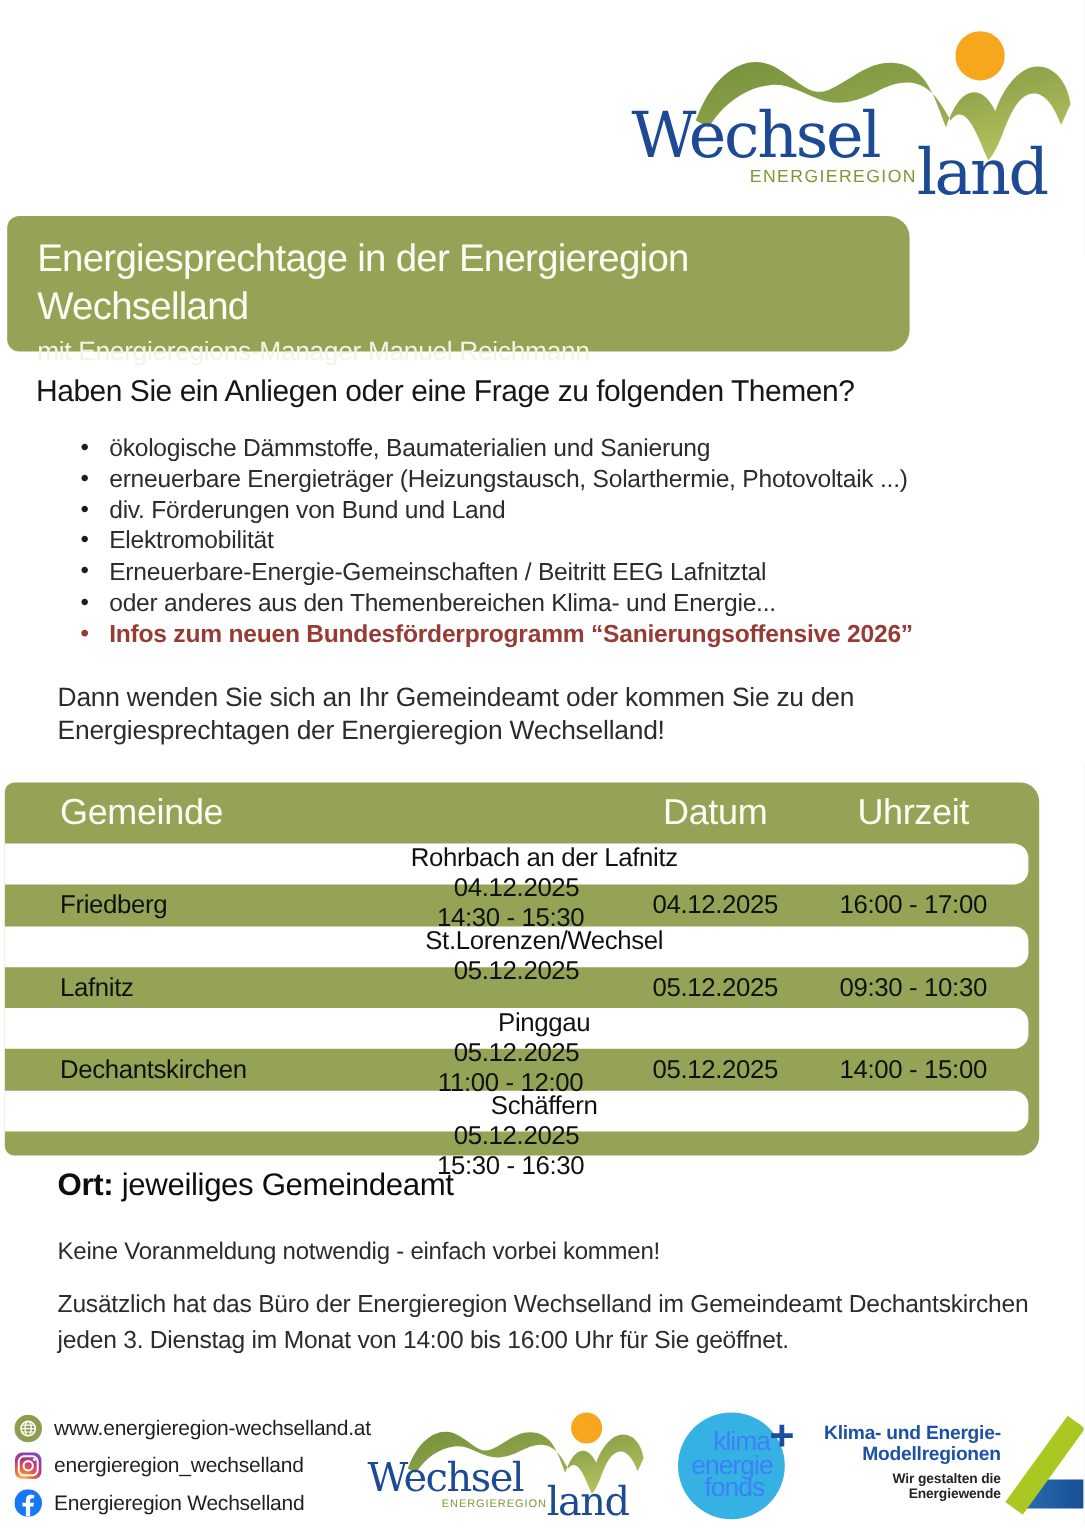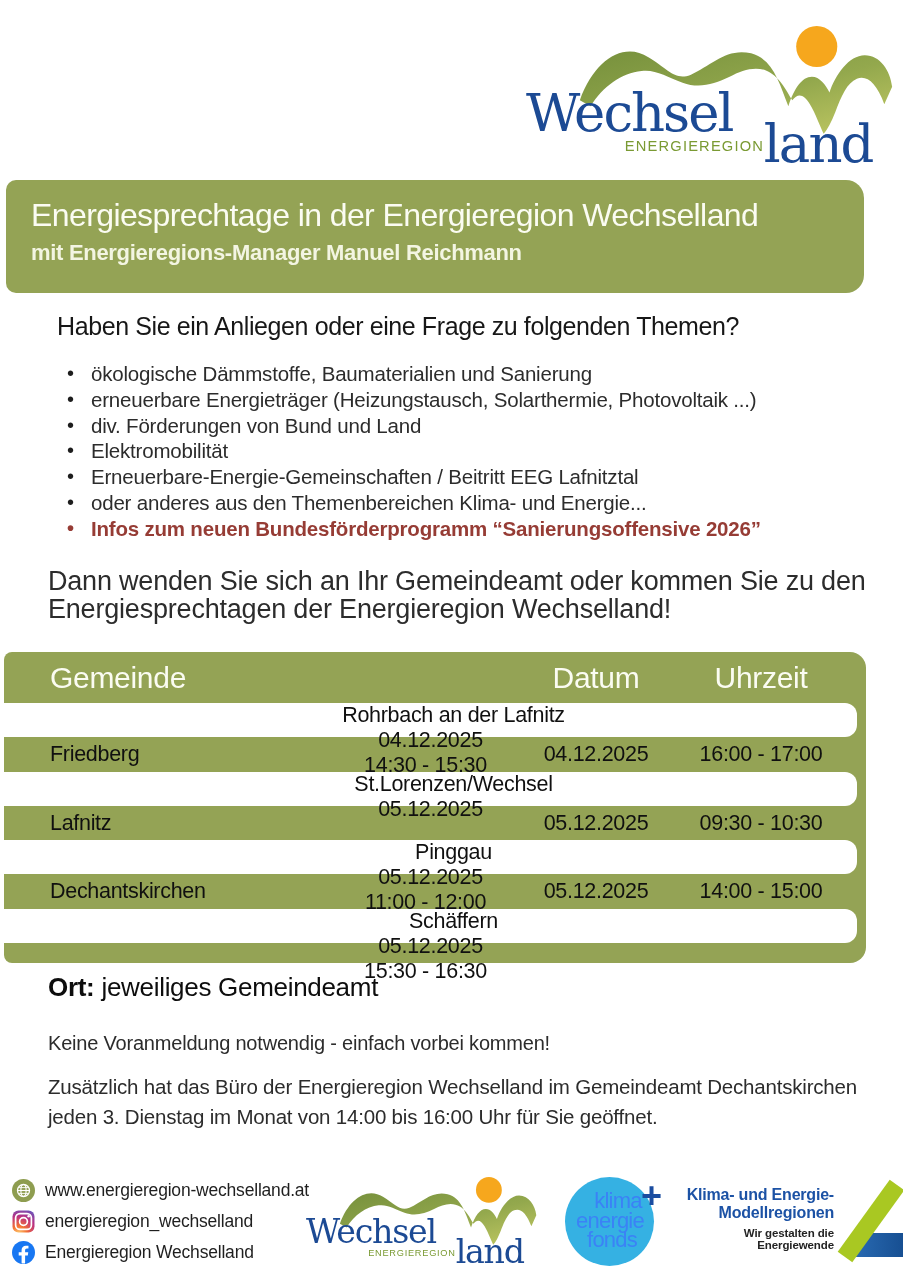--- a/index.html
+++ b/index.html
@@ -10,33 +10,33 @@
   }
   *{margin:0;padding:0;box-sizing:border-box;}
   html,body{background:#e8e8e8;}
   body{font-family:"Liberation Sans",sans-serif;}
   .page{position:relative;width:904px;height:1283px;background:#ffffff;overflow:hidden;margin:0 auto;letter-spacing:-0.2px;}
 
   
   .logo-top{position:absolute;top:20px;right:6px;width:372px;height:147px;}
 
   
-  .banner{position:absolute;left:6px;top:180px;width:858px;height:113px;background:var(--olive);
+  .banner{position:absolute;left:6px;top:180px;width:752px;height:113px;background:var(--olive);
           border-radius:10px 18px 18px 10px;padding:15px 10px 0 25px;}
   .banner h1{font-size:32px;font-weight:400;color:var(--banner-text);letter-spacing:-0.6px;line-height:1.25;}
-  .banner p{font-size:22px;font-weight:700;color:#f3f5e2;margin-top:5px;letter-spacing:-0.3px;}
-
-  
-  .intro-heading{position:absolute;left:30px;top:312px;font-size:25px;color:#171717;font-weight:400;letter-spacing:-0.4px;margin-left:27px;}
+  .banner p{font-size:22px;font-weight:400;color:#f3f5e2;margin-top:5px;letter-spacing:-0.3px;}
+
+  
+  .intro-heading{position:absolute;left:30px;top:312px;font-size:25px;color:#171717;font-weight:400;letter-spacing:-0.4px;}
   .bullets{position:absolute;left:91px;top:361px;list-style:none;width:780px;}
   .bullets li{position:relative;font-size:20.5px;line-height:25.8px;color:var(--ink);}
   .bullets li::before{content:"•";position:absolute;left:-24px;color:#1d1d1d;font-size:20px;}
   .bullets li.highlight{color:var(--red);font-weight:bold;}
   .bullets li.highlight::before{color:var(--red);}
-  .cta{position:absolute;left:48px;top:567px;width:818px;font-size:27px;line-height:28px;color:var(--ink);}
+  .cta{position:absolute;left:48px;top:567px;width:818px;font-size:22px;line-height:28px;color:var(--ink);}
 
   
   .schedule{position:absolute;left:4px;top:652px;width:862px;background:var(--olive);
             border-radius:8px 16px 16px 8px;padding-bottom:20px;}
   .t-head{display:flex;align-items:center;height:51px;color:var(--banner-text);font-size:30px;letter-spacing:-0.3px;}
   .t-row{display:flex;align-items:center;height:34.3px;font-size:21.5px;color:#101010;letter-spacing:-0.3px;}
   .t-row.white{background:#ffffff;width:853px;border-radius:0 12px 12px 0;flex-direction:column;}
   .c-name{flex:1;padding-left:46px;}
   .c-date{width:140px;text-align:center;}
   .c-time{width:190px;text-align:center;margin-right:10px;}

